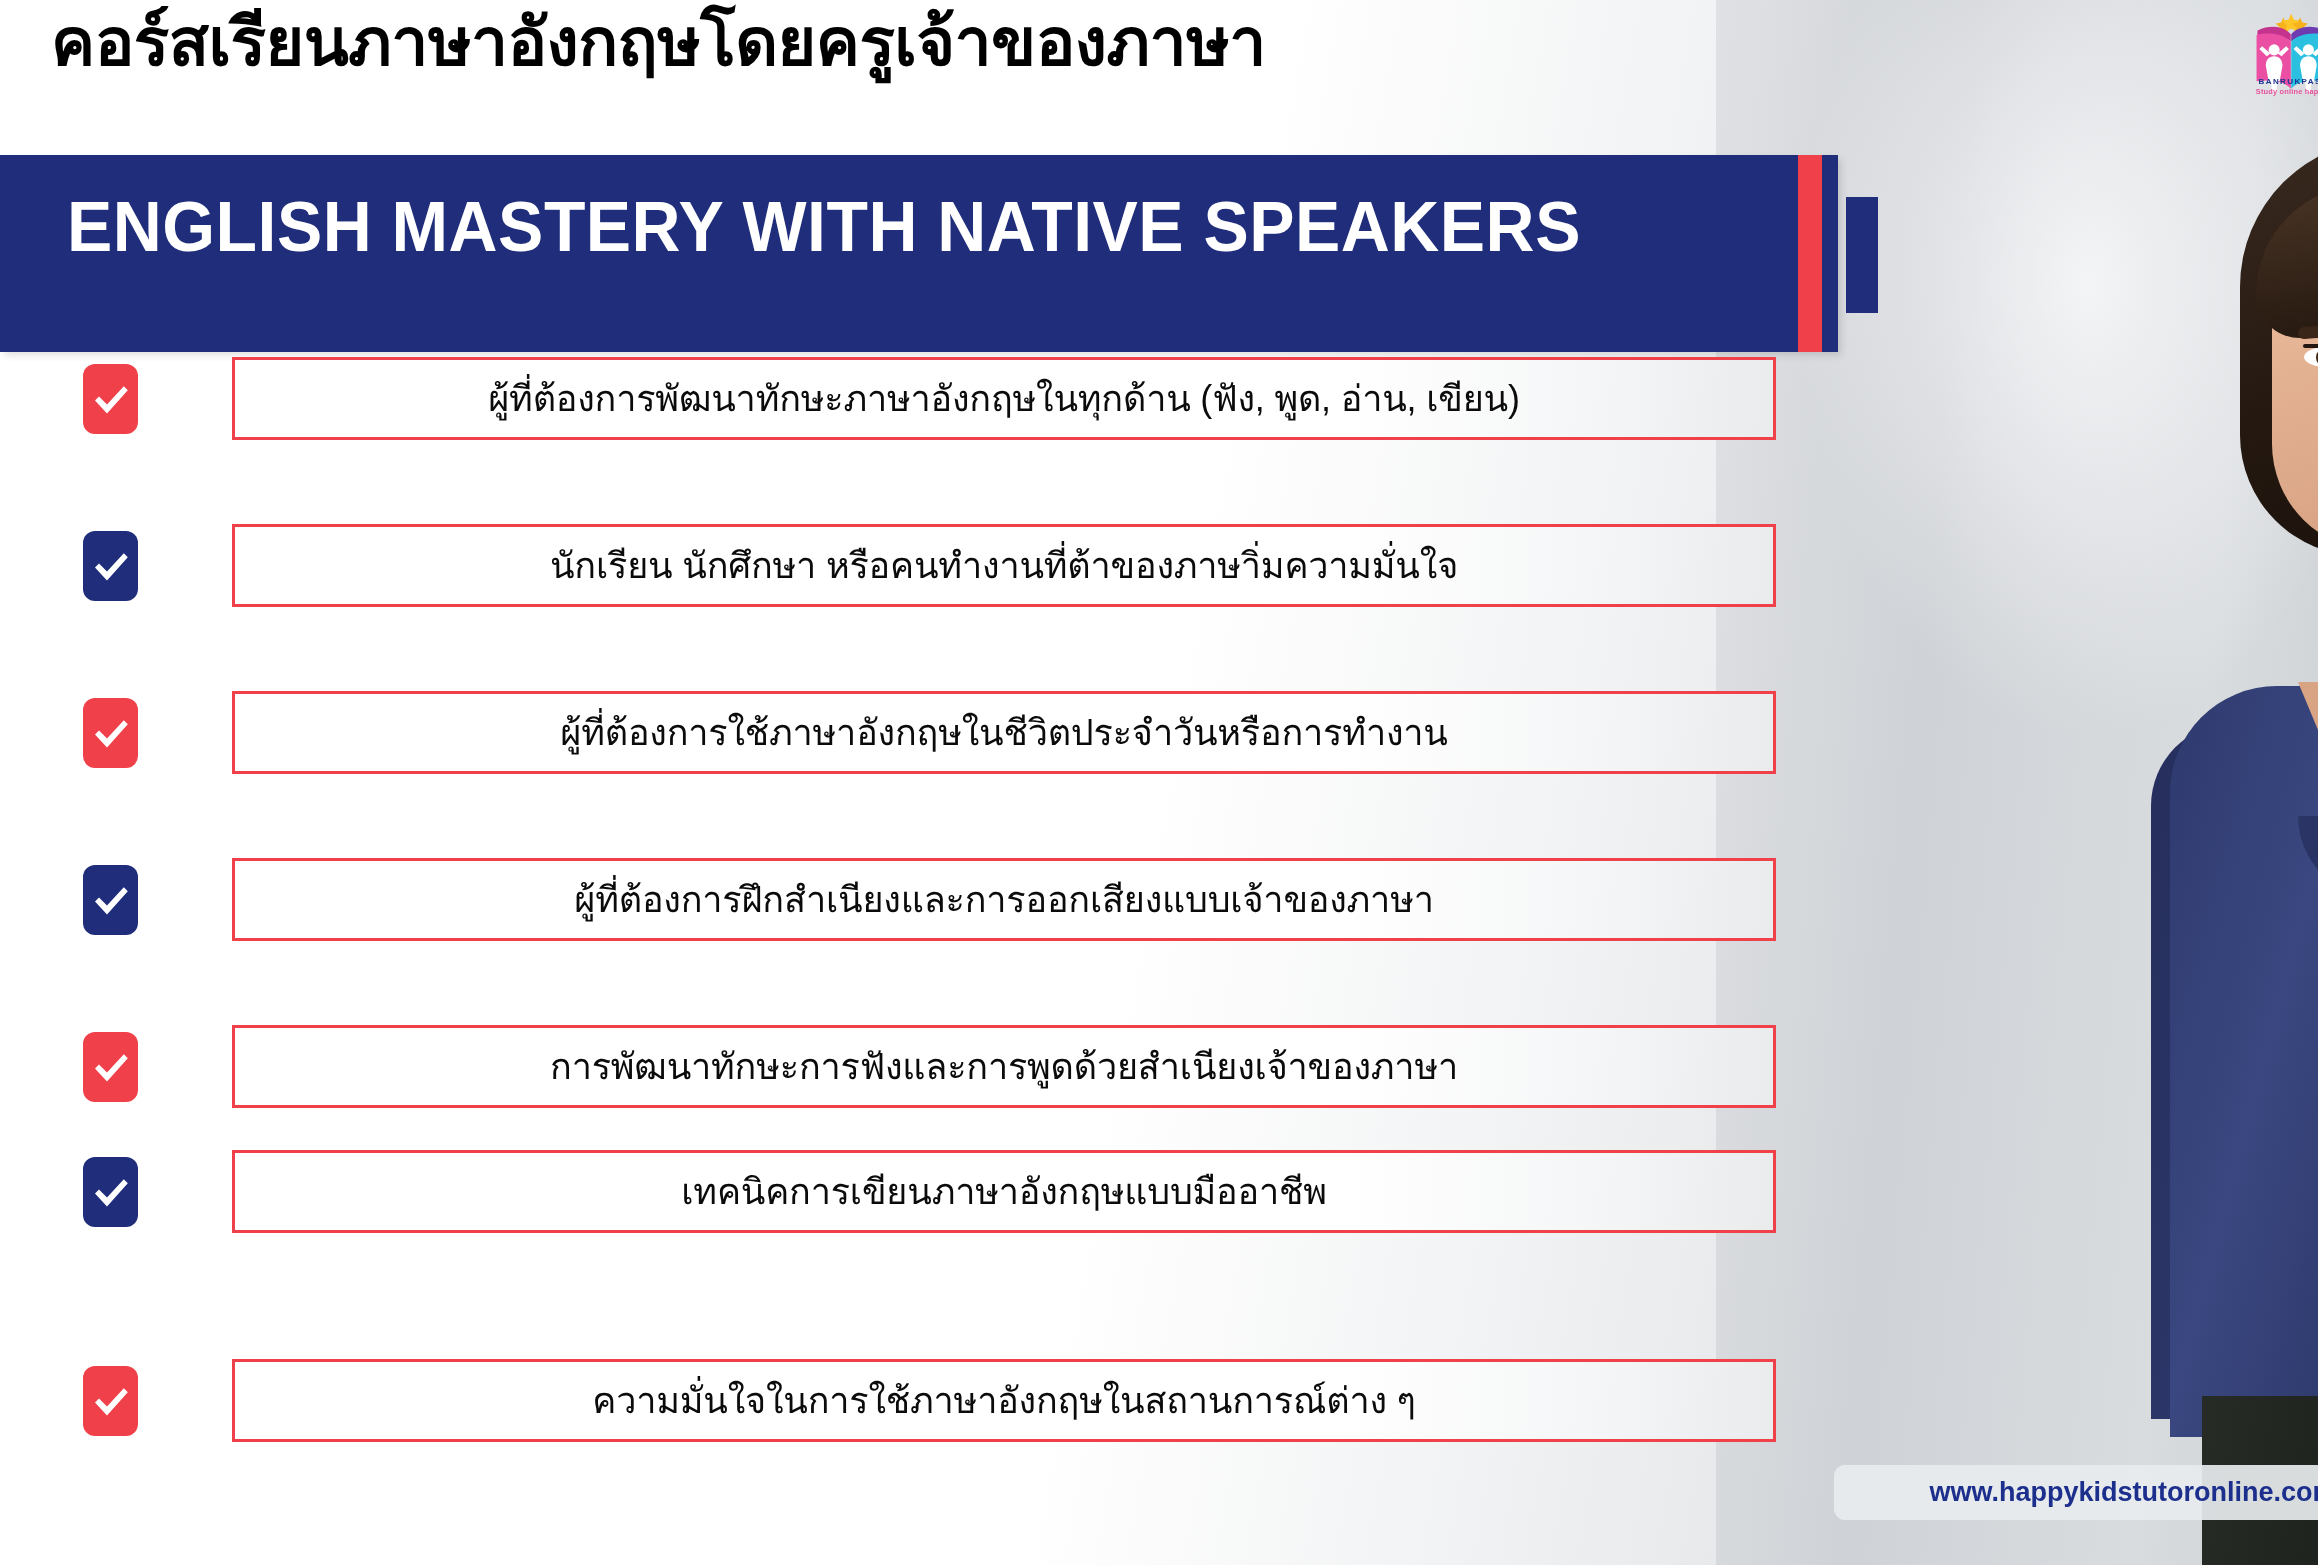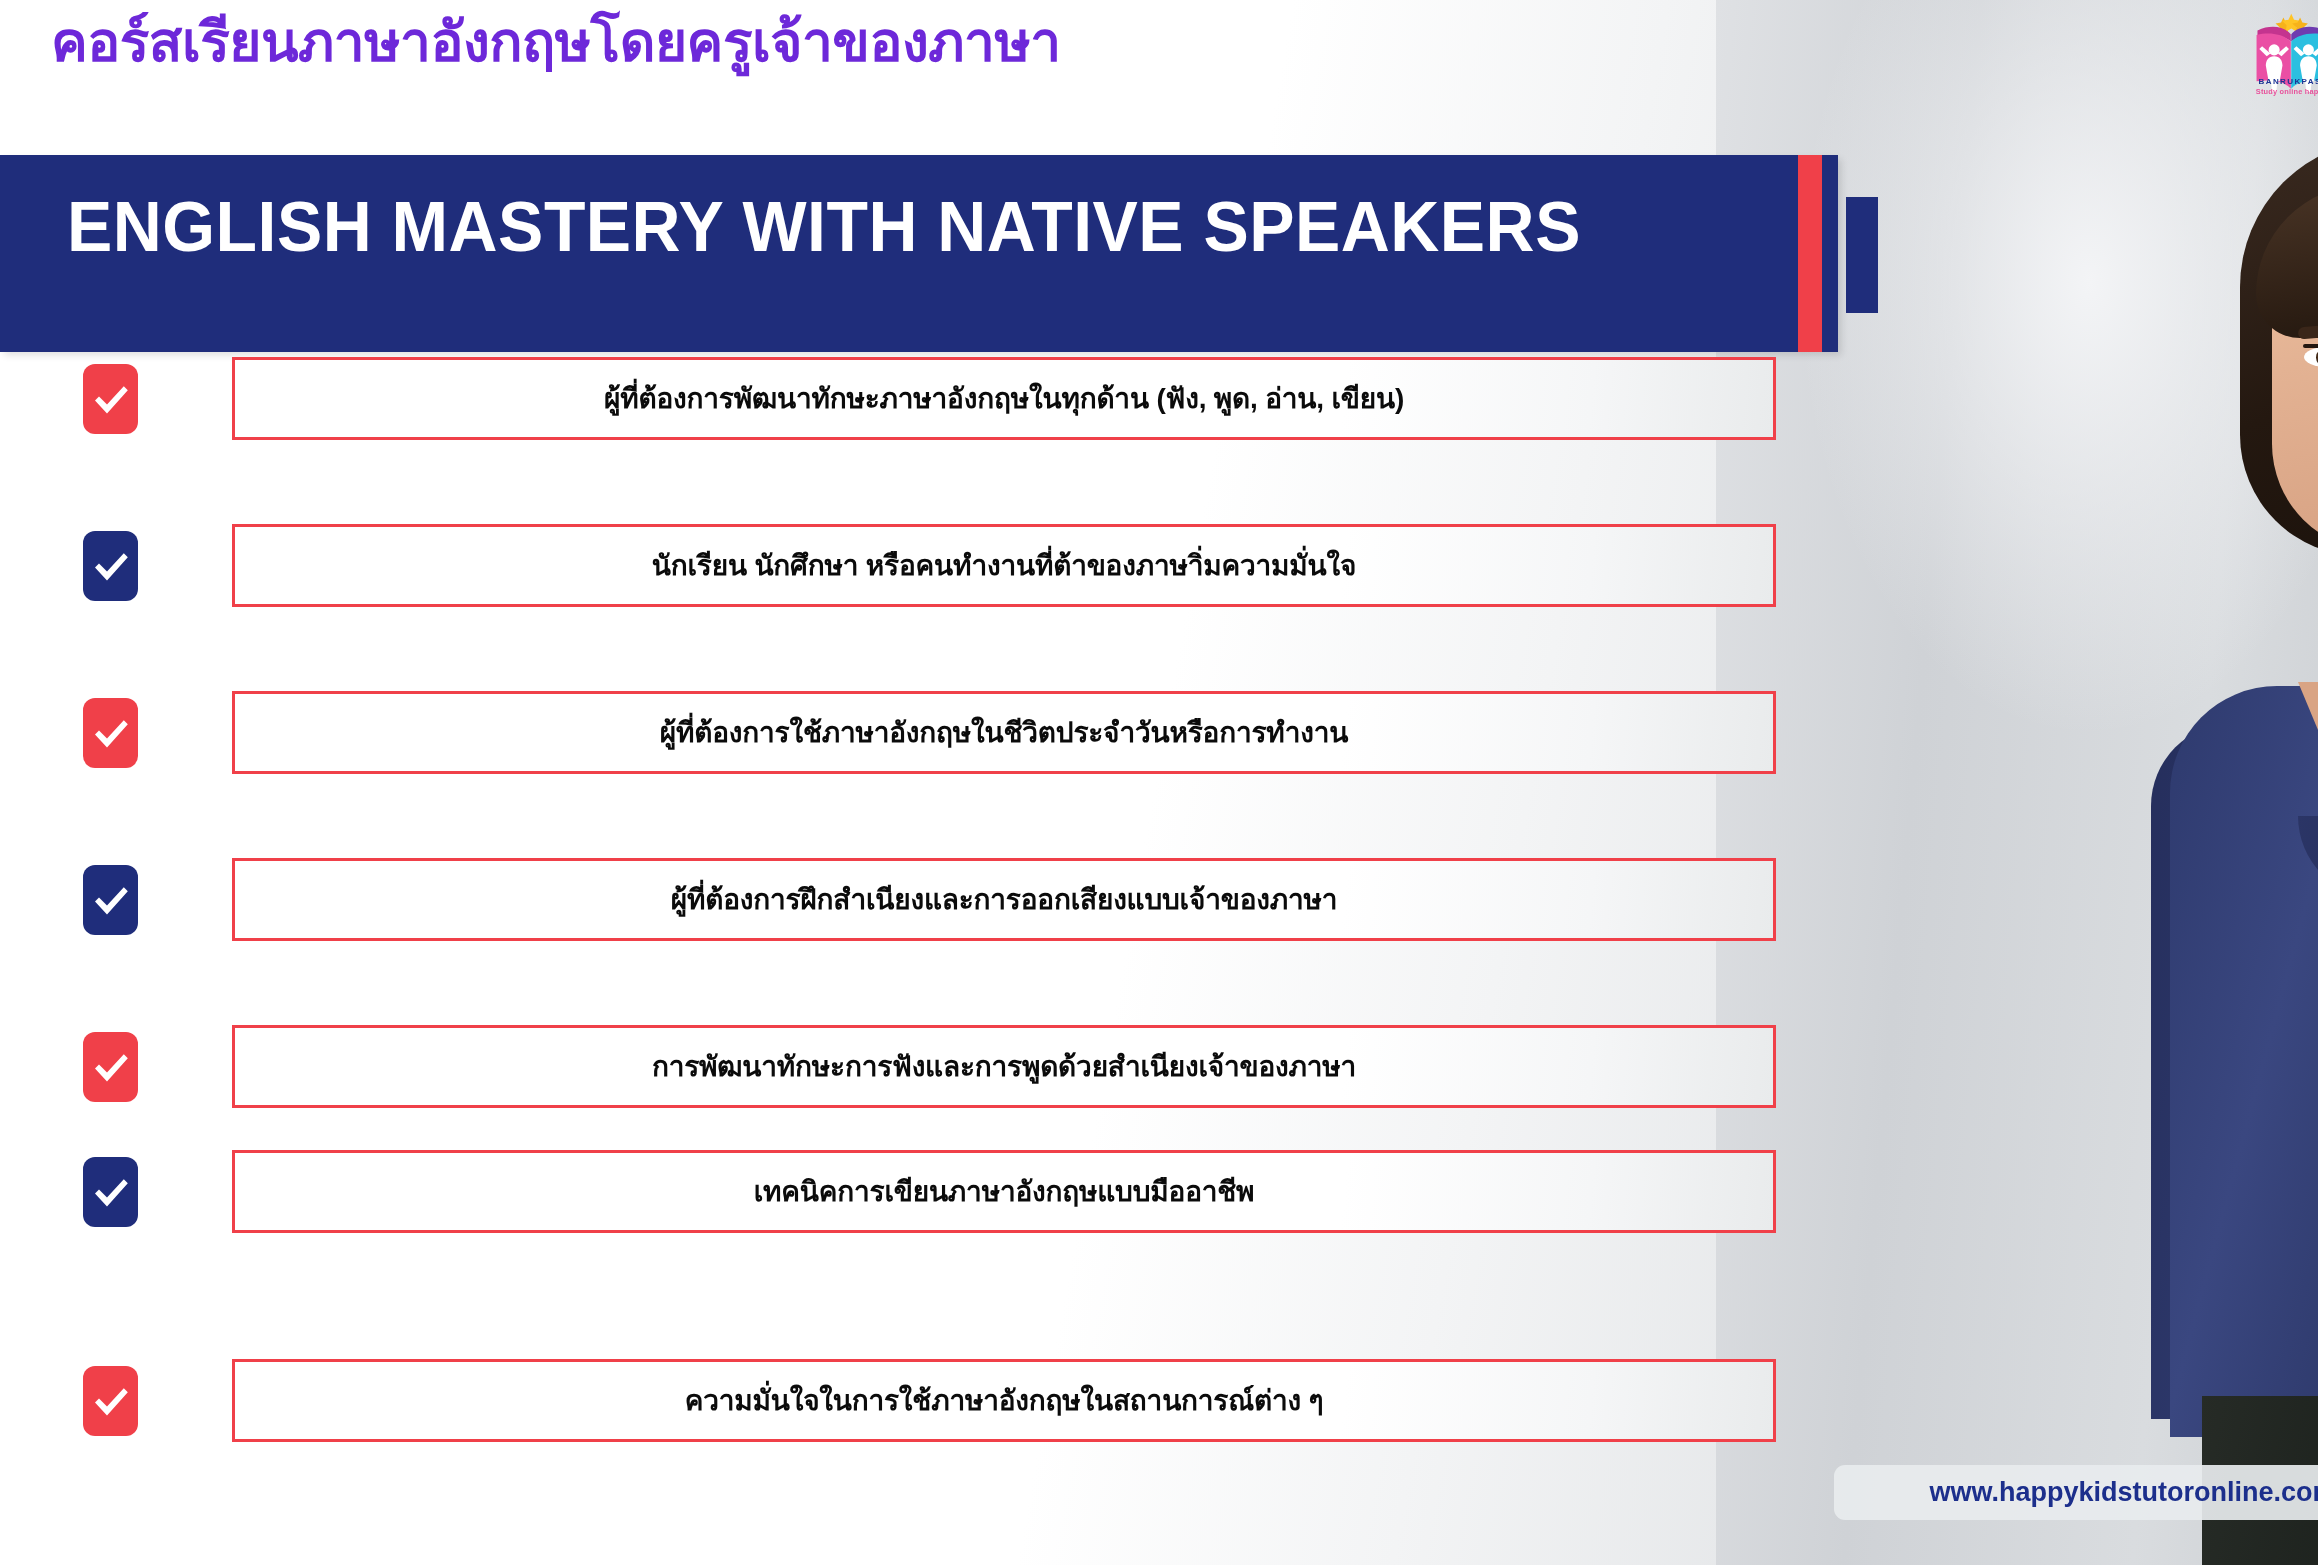--- a/index.html
+++ b/index.html
@@ -15,21 +15,21 @@
     background:linear-gradient(100deg,#ffffff 0%,#ffffff 62%,#f3f4f5 80%,#e4e6e8 100%);}
   .bg-right{position:absolute;left:1716px;top:0;width:1067px;height:1565px;
     background:
       radial-gradient(ellipse 417px 649px at 35% 18%, #f3f4f6 0%, rgba(243,244,246,0) 70%),
       radial-gradient(ellipse 325px 417px at 88% 52%, #f7f8f9 0%, rgba(247,248,249,0) 72%),
       linear-gradient(95deg,#dfe1e4 0%,#cfd2d6 22%,#d9dcdf 46%,#c9ccd0 66%,#dcdee1 86%,#eceef0 100%);}
 
   
   .headline{
     position:absolute;left:51px;top:13px;width:1716px;height:60px;
-    color:#6d28d9;font-weight:bold;font-size:55px;line-height:59px;
+    color:#000000;font-weight:bold;font-size:66px;line-height:59px;
     letter-spacing:-0.5px;white-space:nowrap;
   }
 
   
   .logo{position:absolute;left:2251px;top:8.3px;width:510px;height:88px;}
   .logo-mark{position:absolute;left:0;top:2.8px;width:81px;height:81px;}
   .logo-sub1{position:absolute;left:3.7px;top:69px;width:78px;text-align:center;
     color:#1C3494;font-size:8px;font-weight:bold;letter-spacing:1.4px;}
   .logo-sub2{position:absolute;left:1.9px;top:79px;width:82px;text-align:center;
     color:#E8519B;font-size:7.4px;font-weight:bold;letter-spacing:0.2px;}
@@ -47,21 +47,21 @@
   .list{position:absolute;left:0;top:357px;width:1809px;height:1206px;}
   .row{position:absolute;left:0;width:1809px;height:83px;}
   .check{position:absolute;left:83px;top:6.5px;width:55px;height:70px;border-radius:12px;
     display:flex;align-items:center;justify-content:center;}
   .check.red{background:#F04049;}
   .check.navy{background:#1F2D7B;}
   .check svg{width:40px;height:40px;display:block;}
   .txtbox{position:absolute;left:232px;top:0;width:1544px;height:83px;
     border:3.2px solid #F04049;background:linear-gradient(95deg,#ffffff 0%,#ffffff 72%,#f5f6f7 88%,#e9ebec 100%);
     box-sizing:border-box;display:flex;align-items:center;justify-content:center;}
-  .txt{color:#0b0b0b;font-size:28px;font-weight:bold;line-height:40px;
+  .txt{color:#0b0b0b;font-size:36px;font-weight:normal;line-height:40px;
     white-space:nowrap;letter-spacing:-0.2px;}
 
   
   .person{position:absolute;left:1799px;top:0;width:983px;height:1565px;overflow:hidden;}
   .hair-back{position:absolute;left:441px;top:139px;width:297px;height:417px;
     background:linear-gradient(160deg,#3a2a20 0%,#241810 55%,#1a110b 100%);
     border-radius:148px 148px 121px 121px;}
   .face{position:absolute;left:473px;top:199px;width:236px;height:352px;
     background:linear-gradient(165deg,#f0c3a3 0%,#e3b293 42%,#d59f80 100%);
     border-radius:116px 116px 107px 107px;}

